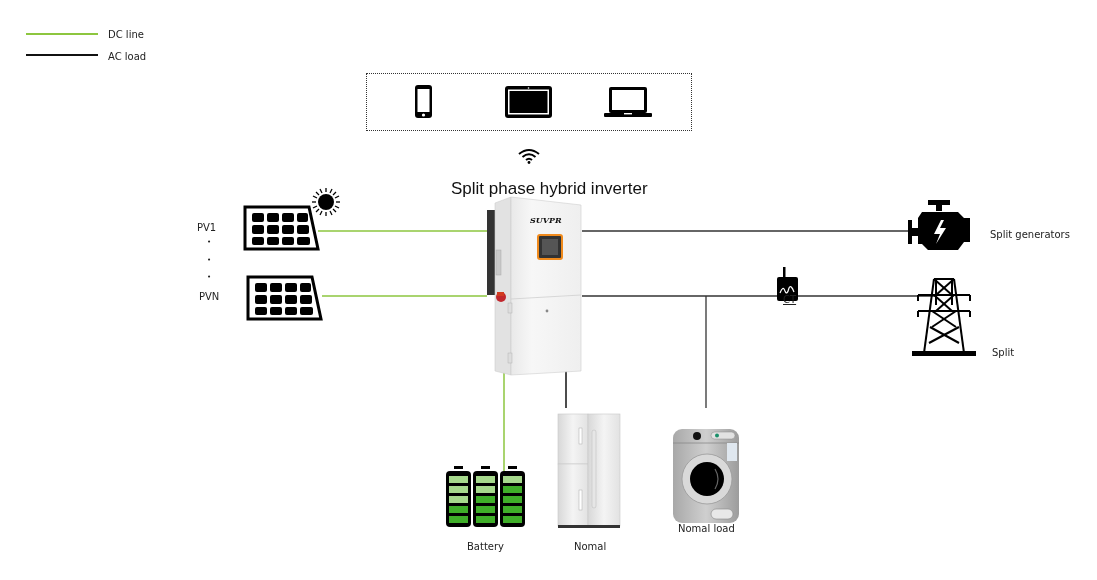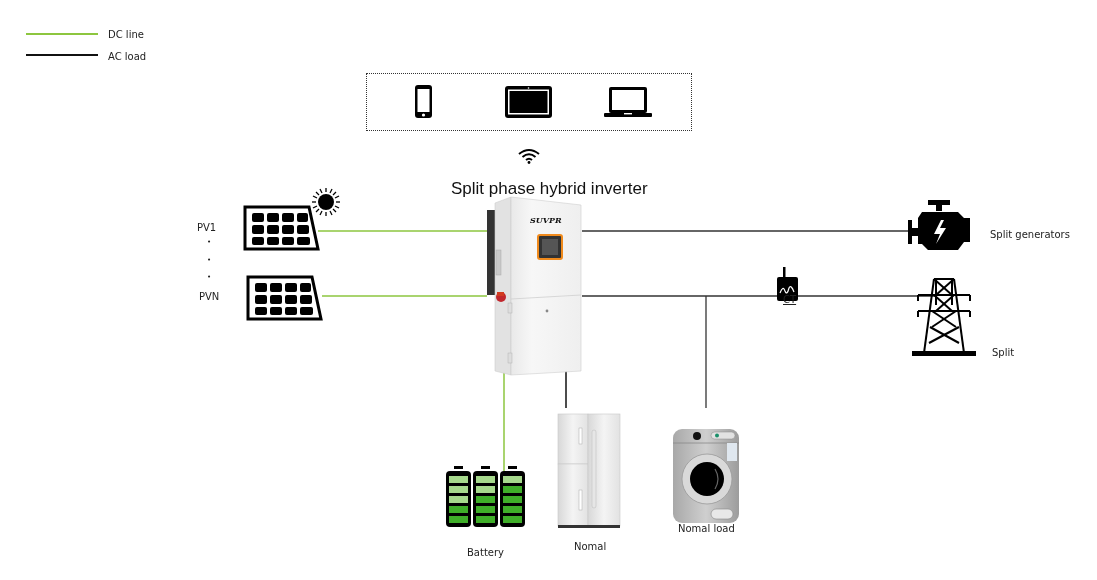--- a/index.html
+++ b/index.html
@@ -208,21 +208,21 @@
   <g transform="translate(54,0)">
     <rect x="9" y="0" width="9" height="3" fill="#000"></rect>
     <rect x="1" y="5" width="25" height="56" rx="4" fill="#000"></rect>
     <rect x="4" y="10" width="19" height="7" fill="#a6d98c"></rect>
       <rect x="4" y="20" width="19" height="7" fill="#3fae29"></rect>
       <rect x="4" y="30" width="19" height="7" fill="#3fae29"></rect>
       <rect x="4" y="40" width="19" height="7" fill="#3fae29"></rect>
       <rect x="4" y="50" width="19" height="7" fill="#3fae29"></rect>
   </g>
 </svg>
-<div class="lbl" style="left:467px;top:541px;margin-top:6px;">Battery</div>
+<div class="lbl" style="left:467px;top:541px;">Battery</div>
 
 <svg width="66" height="118" style="left:556px;top:412px;">
   <defs>
     <linearGradient id="frg" x1="0" x2="1">
       <stop offset="0" stop-color="#d8d8d8"></stop>
         <stop offset="0.5" stop-color="#f4f4f4"></stop>
         <stop offset="1" stop-color="#e2e2e2"></stop>
     </linearGradient>
   </defs>
   <rect x="2" y="2" width="30" height="50" fill="url(#frg)" stroke="#c8c8c8" stroke-width="0.6"></rect>

